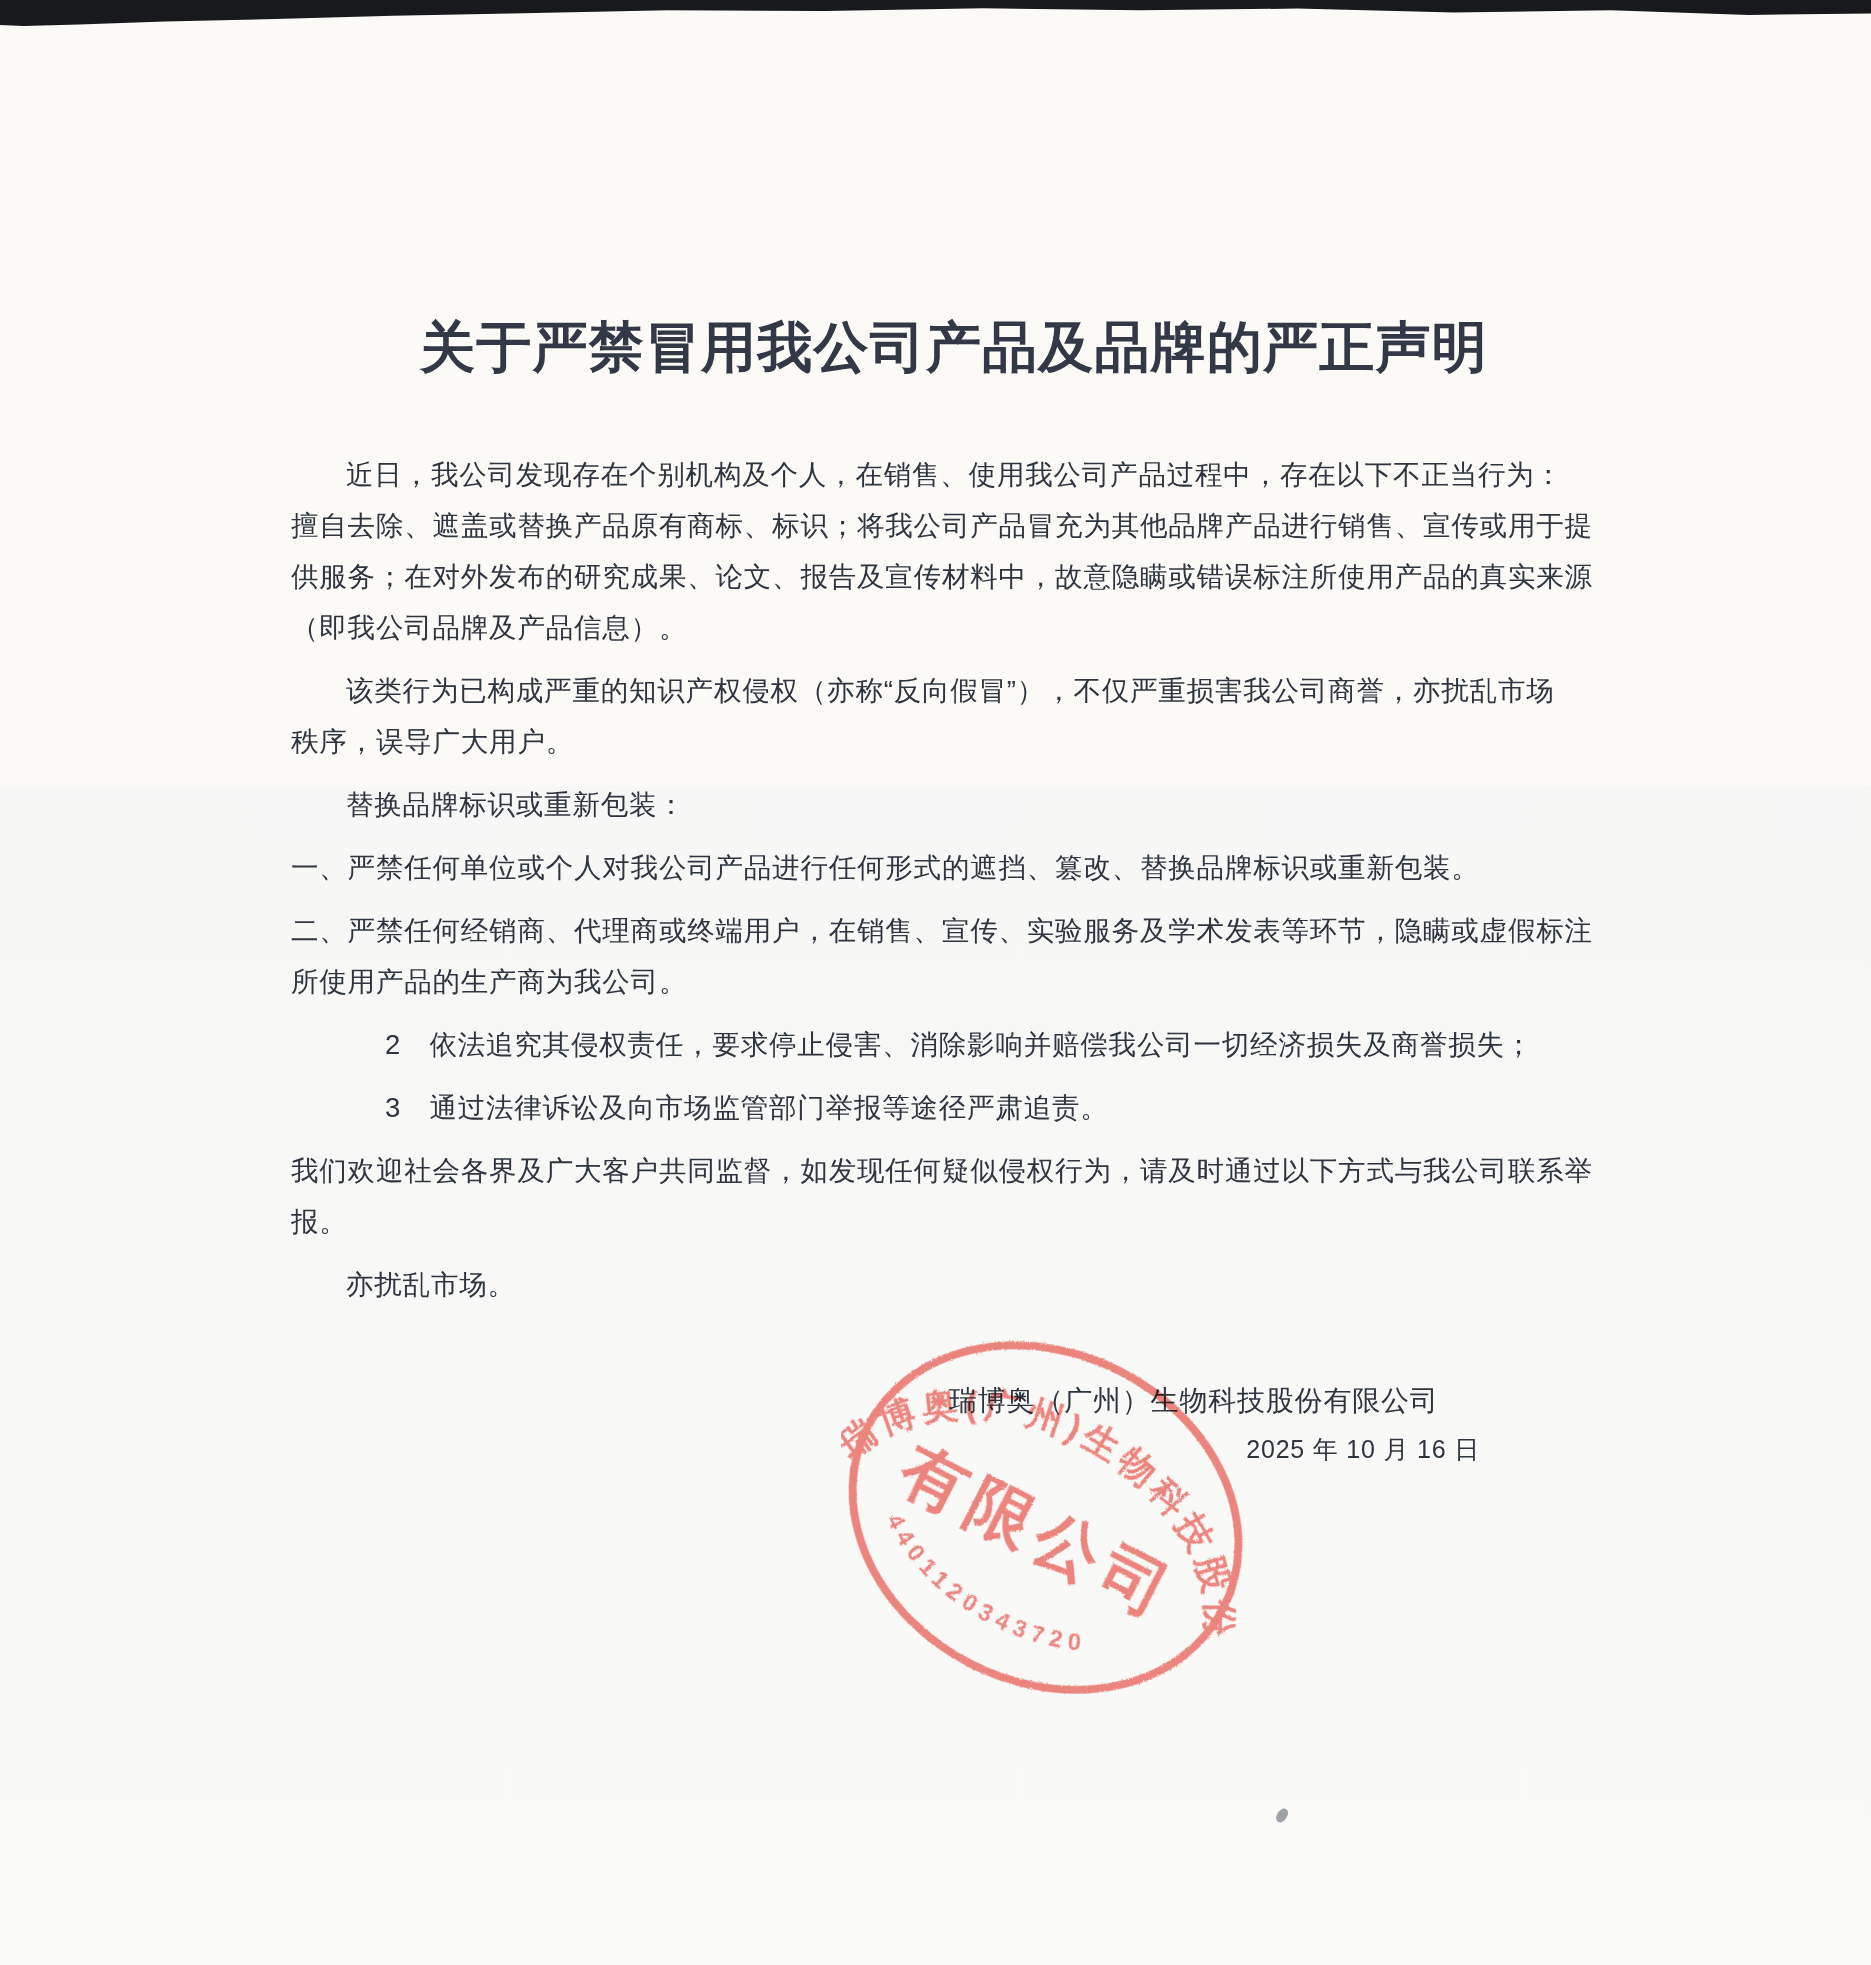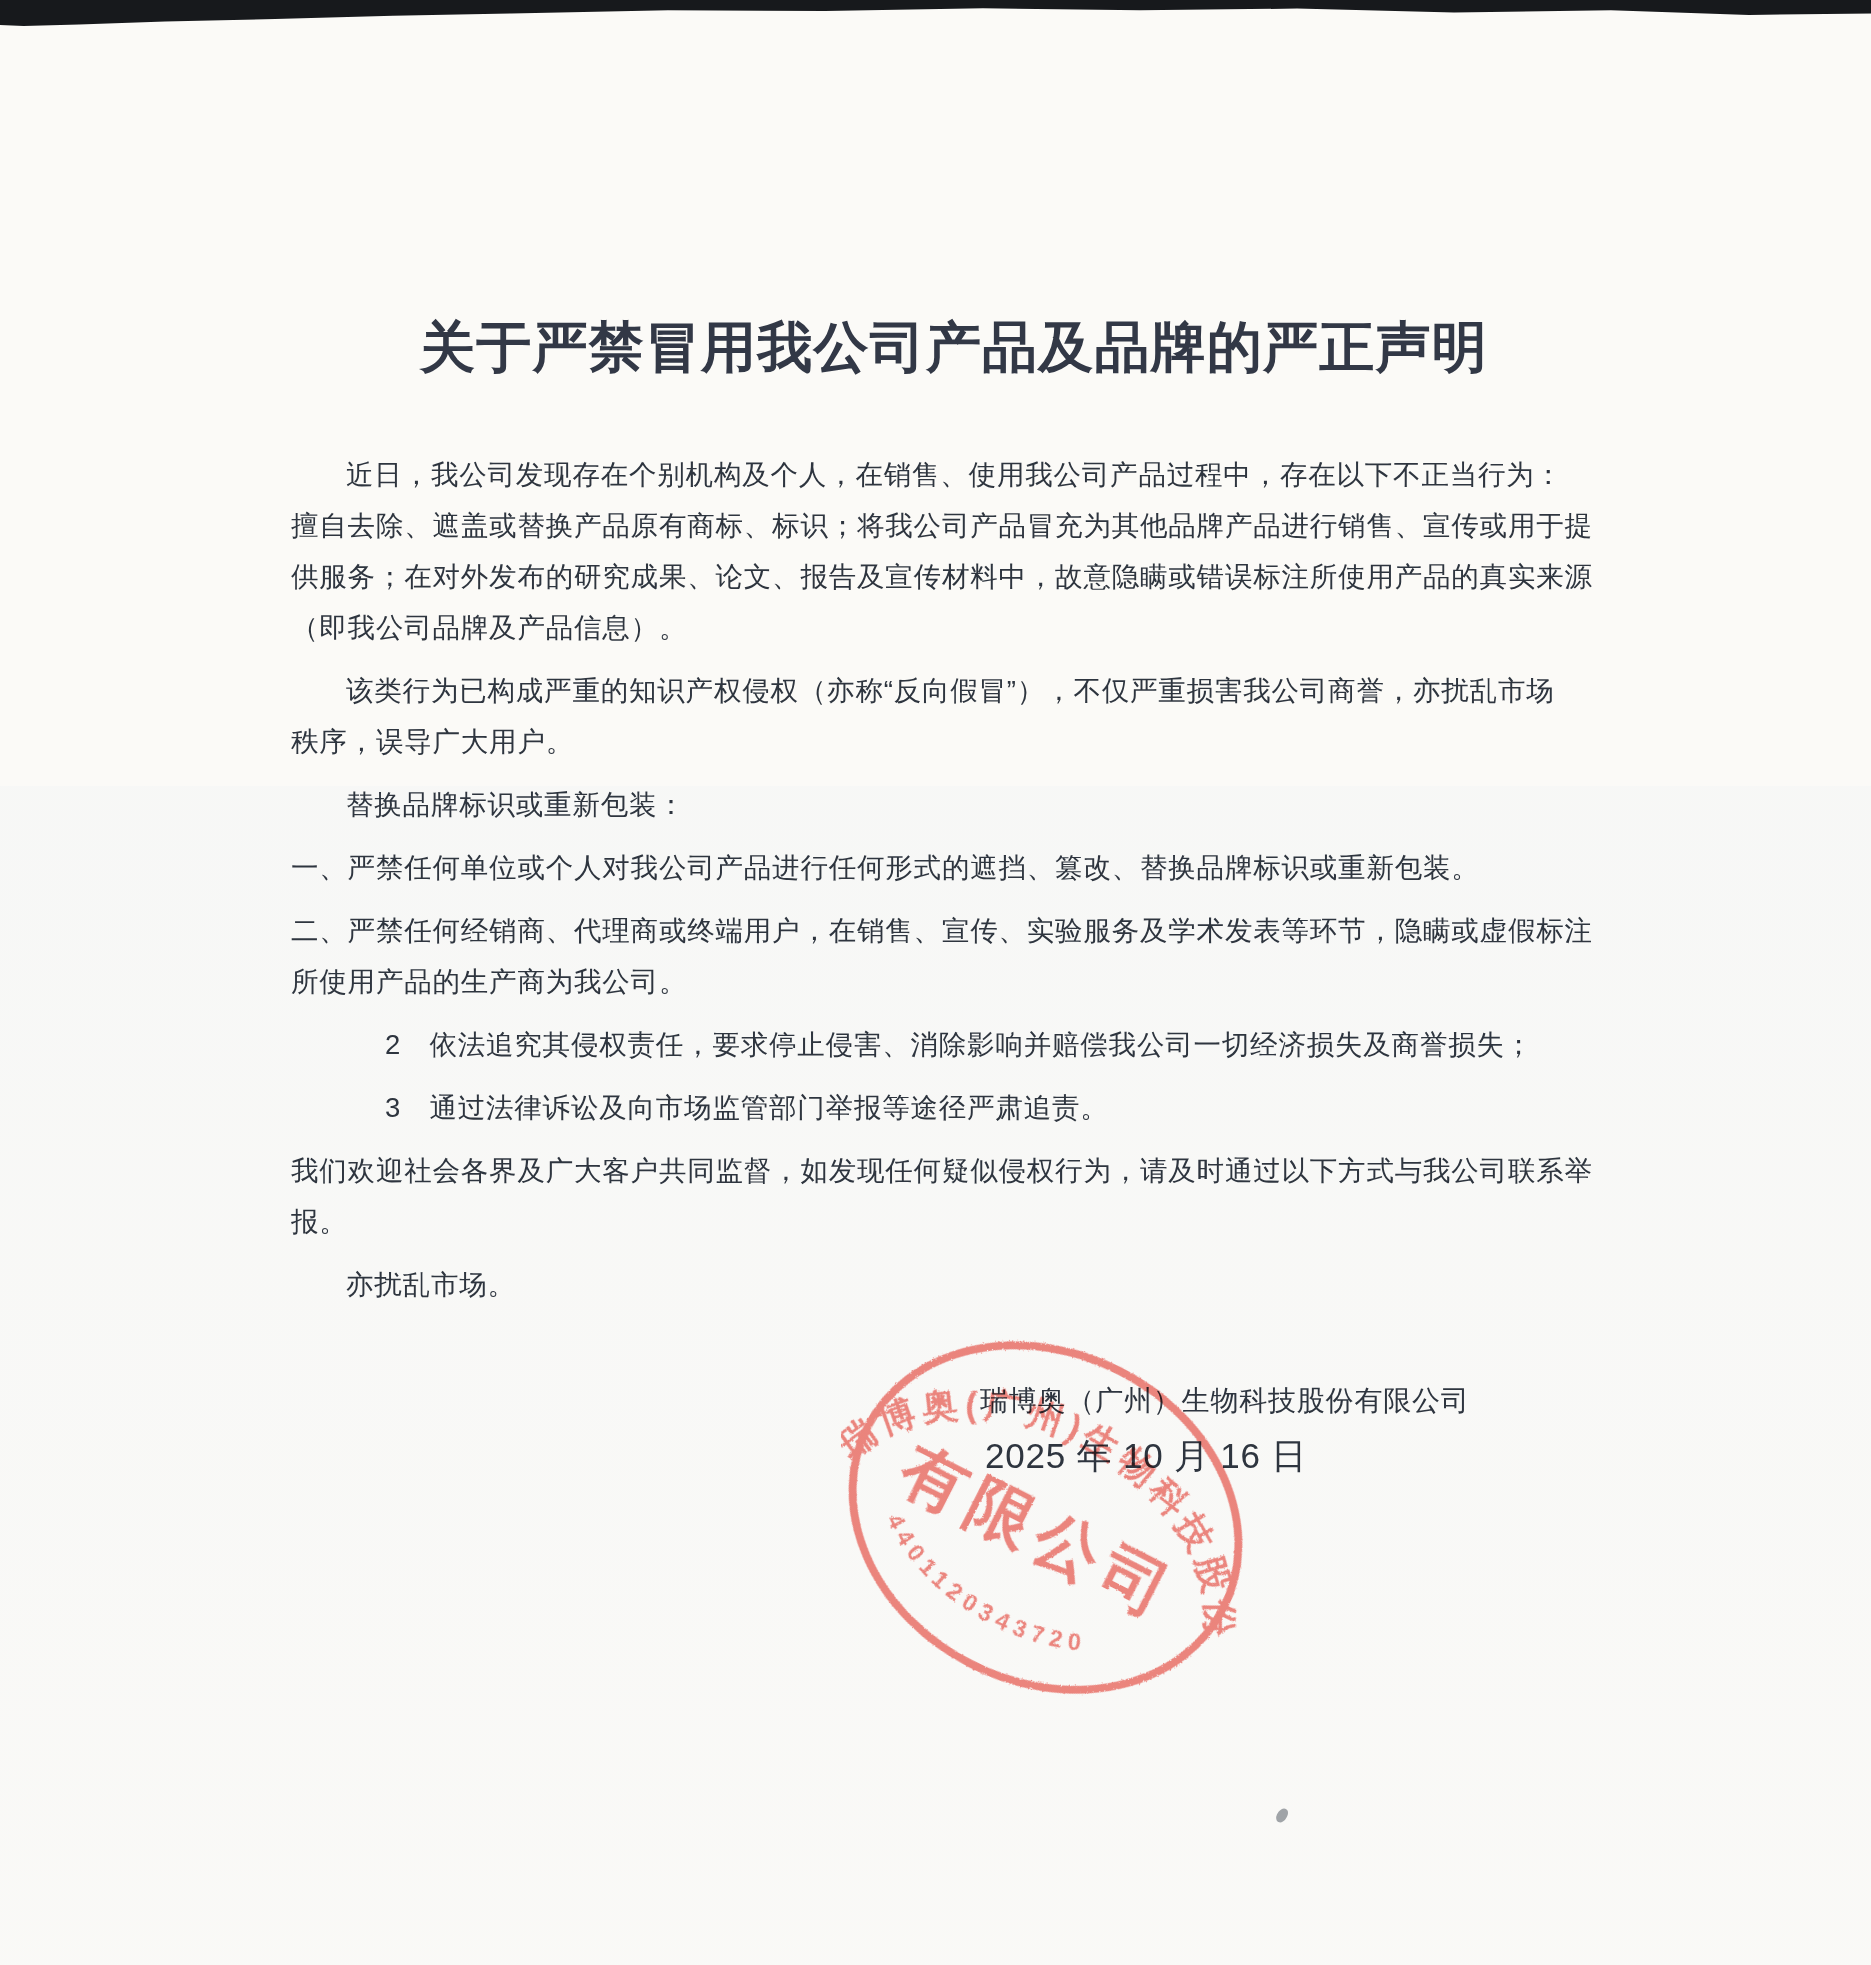--- a/index.html
+++ b/index.html
@@ -35,27 +35,27 @@
   .doc-body {
     position: absolute; left: 279px; top: 437px; width: 1369px;
     font-size: 27.5px; line-height: 51px; letter-spacing: 0.8px;
     color: #2e353f;
     text-align: justify; text-justify: inter-character;
   }
   .doc-body p { margin: 12px; white-space: pre-line; }
   .doc-body p.indent { text-indent: 55px; }
   .doc-body p.sub { text-indent: 94px; }
   .sig-company {
-    position: absolute; left: 980px; top: 1382px;
+    position: absolute; left: 949px; top: 1382px;
     font-size: 28px; letter-spacing: 0.8px; color: #2e353f;
   }
   .sig-date {
     position: absolute; left: 985px; top: 1433px; width: 495px;
-    text-align: left;
-    font-size: 35px; letter-spacing: 0.8px; color: #2e353f;
+    text-align: right;
+    font-size: 25px; letter-spacing: 0.8px; color: #2e353f;
   }
   .seal {
     position: absolute; left: 841px; top: 1321px;
     width: 409px; height: 397px;
     mix-blend-mode: multiply;
     opacity: 0.85;
   }
   .speck {
     position: absolute; left: 1277px; top: 1808px; width: 10.2px; height: 15px;
     background: #8a8f93; border-radius: 60% 40% 55% 45%;

